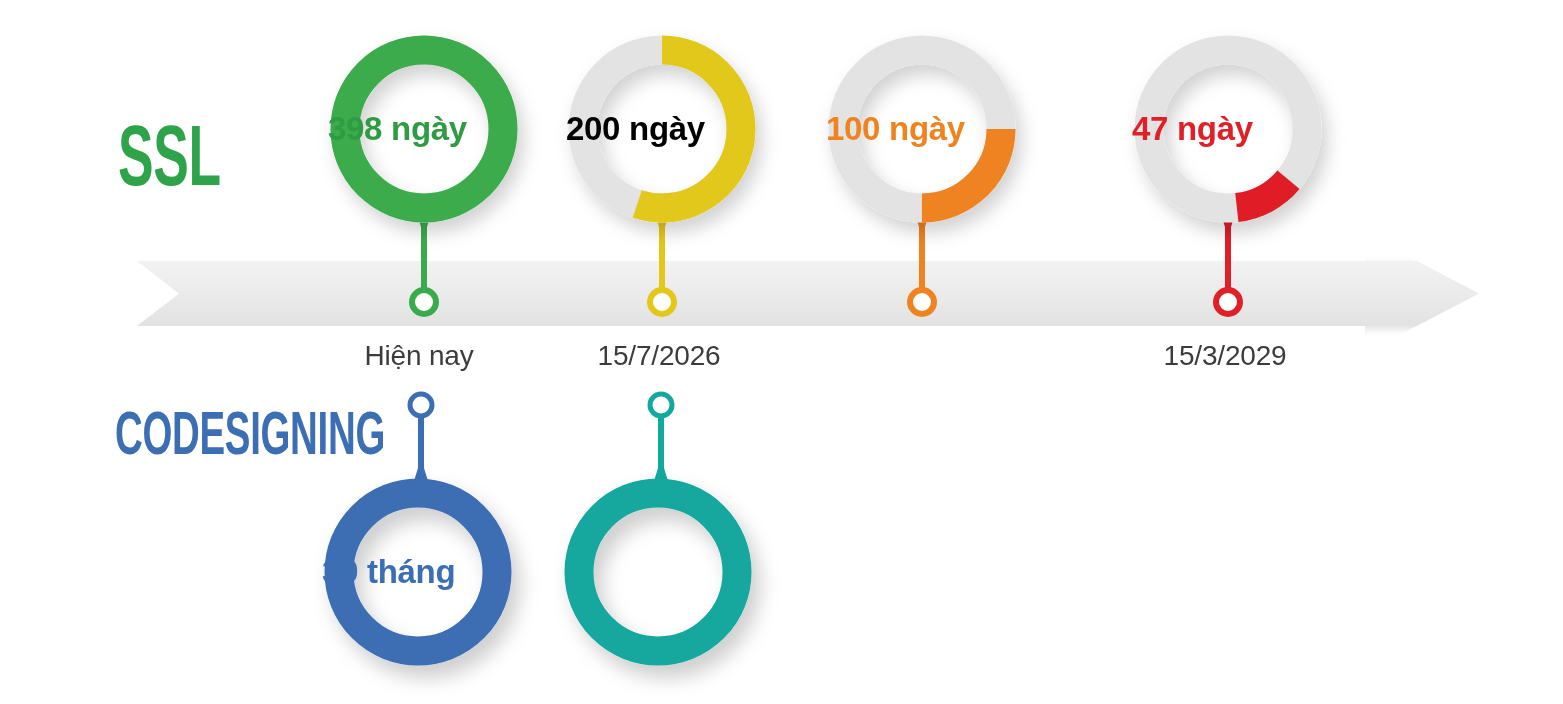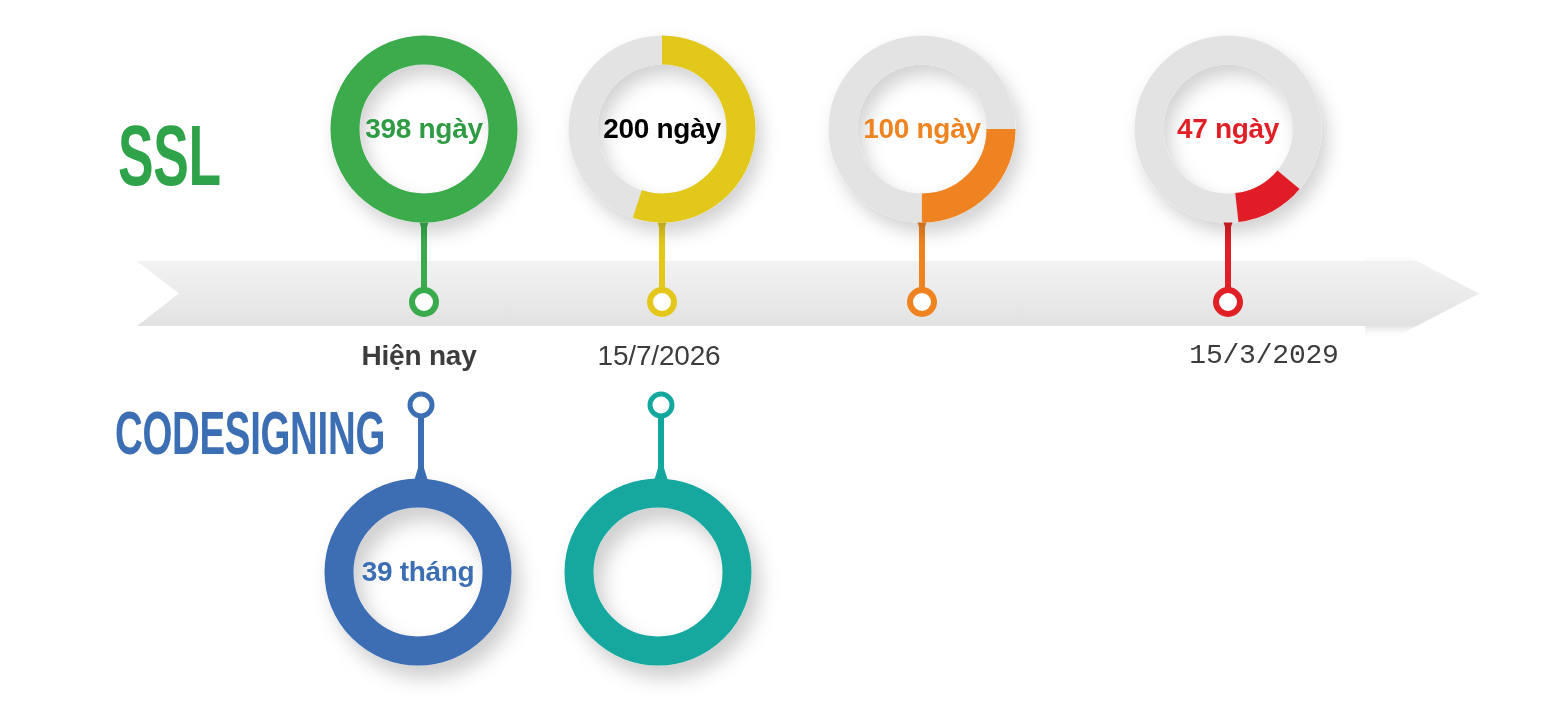--- a/index.html
+++ b/index.html
@@ -36,34 +36,34 @@
     filter:drop-shadow(0 3px 4px rgba(0,0,0,0.12));
   }
 
   
   .node { position:absolute; }
   .donut { position:absolute; }
   .donut svg { display:block; overflow:visible; }
   .donut-value {
     position:absolute; left:0; right:0; top:50%;
     transform:translateY(-50%);
-    text-align:center; font-weight:bold;
-    font-size:28px; letter-spacing:-0.3px;
+    font-weight:bold;
+    font-size:33px; letter-spacing:-0.3px;
     pointer-events:none;
   }
   .stem  { position:absolute; }
   .stem svg { display:block; overflow:visible; }
 
   .date-label {
     position:absolute; top:340px;
     width:260px; text-align:center;
     font-size:28px; color:#3c3c3c;
     letter-spacing:-0.2px;
   }
-  .date-label.bold { font-weight:bold; }
+  .date-label.bold { font-weight:normal; }
 </style>
 </head>
 <body>
 
 <div id="stage">
 
   <div class="row-label" id="ssl-label">SSL</div>
 
   <div id="arrow-bar"></div>
 
@@ -170,21 +170,21 @@
     </div>
     <div style="position:absolute; left:78px; top:251px;">
       <svg width="36" height="36" viewBox="0 0 36 36">
         <circle cx="18" cy="18" r="12" fill="#ffffff" stroke="#e01f26" stroke-width="6"></circle>
       </svg>
     </div>
   </div>
 
   <div class="date-label bold" style="left:289px;">Hiện nay</div>
   <div class="date-label" style="left:529px;">15/7/2026</div>
-  <div class="date-label" style="left:1134px;font-family:Liberation Mono, monospace;">15/3/2029</div>
+  <div class="date-label" style="left:1095px;">15/3/2029</div>
 
   <div class="row-label" id="codesign-label">CODESIGNING</div>
 
   <div class="node" style="left:322px; top:388px;">
     <div style="position:absolute; left:82px; top:0px;">
       <svg width="34" height="34" viewBox="0 0 34 34">
         <circle cx="17" cy="17" r="11" fill="#ffffff" stroke="#3c6eb4" stroke-width="5"></circle>
       </svg>
     </div>
     <div class="stem" style="left:87px; top:30px;">

